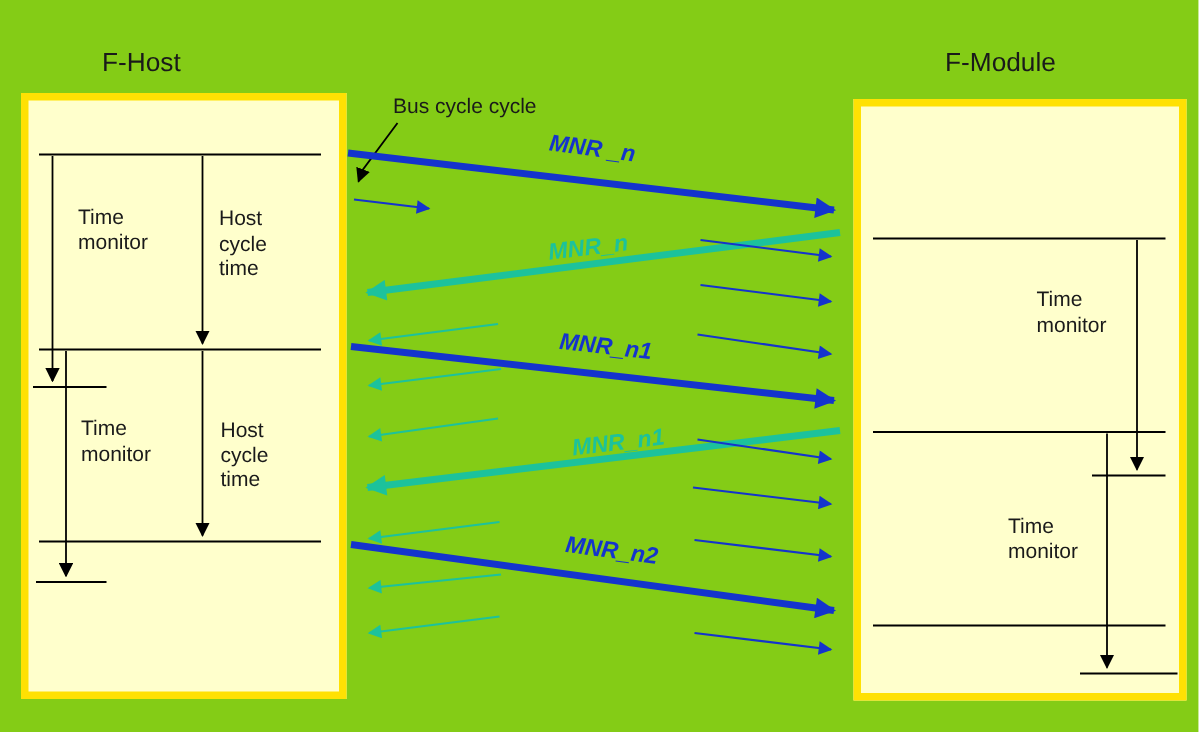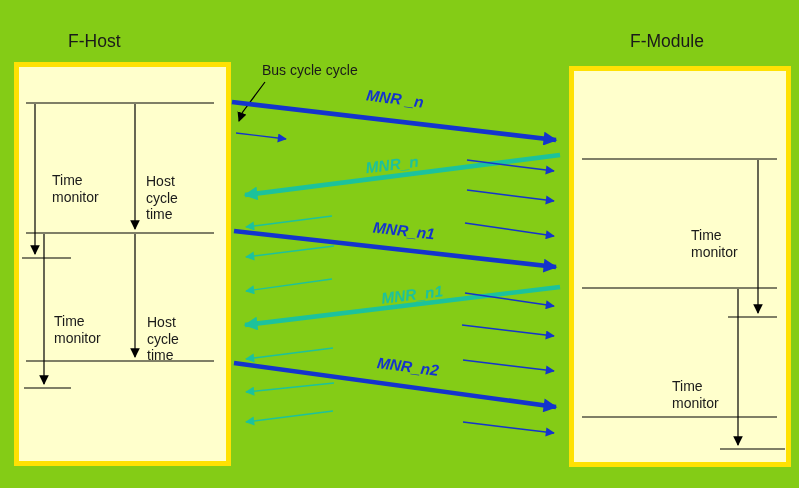--- a/index.html
+++ b/index.html
@@ -5,21 +5,21 @@
   html,body{margin:0;padding:0;background:#fff;}
   .stage{position:relative;width:799px;height:488px;background:#84cc16;
          font-family:"Liberation Sans",sans-serif;overflow:hidden;}
   .box{position:absolute;border:5px solid var(--box-border);
        background:var(--box-fill);box-sizing:border-box;}
   .host-box{left:14px;top:62px;width:217px;height:404px;}
   .module-box{left:569px;top:66px;width:222px;height:401px;}
   .title{position:absolute;font-size:17.5px;color:var(--text-color);}
   .host-title{left:68px;top:31px;}
   .module-title{left:630px;top:31px;}
-  .lbl{position:absolute;font-size:14px;line-height:16.5px;color:var(--text-color);margin-top:36px;}
+  .lbl{position:absolute;font-size:14px;line-height:16.5px;color:var(--text-color);}
   .bus-label{position:absolute;left:262px;top:62px;font-size:14px;color:var(--text-color);}
   svg.overlay{position:absolute;left:0;top:0;}
   .st{stroke:var(--structure-line);stroke-width:1.2;fill:none;}
   .thick-b{stroke:var(--host-to-module-arrow);stroke-width:4.6;fill:none;}
   .thick-t{stroke:var(--module-to-host-arrow);stroke-width:4.6;fill:none;}
   .thin-b{stroke:var(--host-to-module-arrow);stroke-width:1.4;fill:none;}
   .thin-t{stroke:var(--module-to-host-arrow);stroke-width:1.4;fill:none;}
   .f-b{fill:var(--host-to-module-arrow);}
   .f-t{fill:var(--module-to-host-arrow);}
   .f-k{fill:var(--structure-line);}

